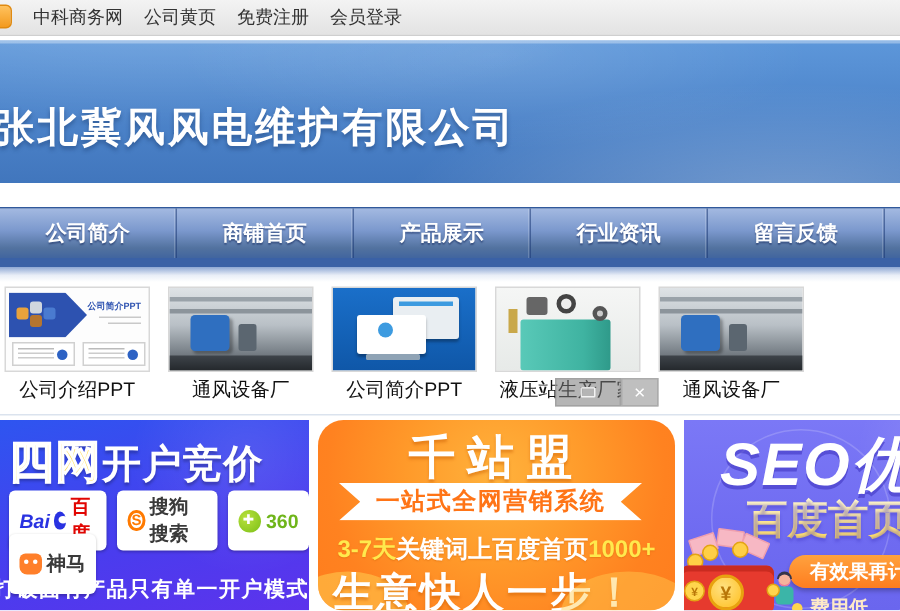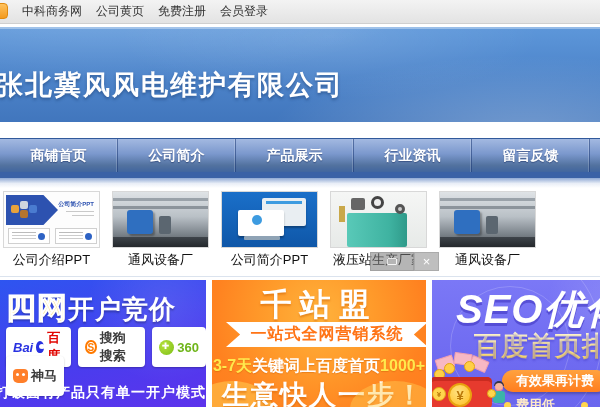--- a/index.html
+++ b/index.html
@@ -118,22 +118,22 @@
   .qh-ico::after { content:"✚"; position:absolute; left:2.5px; top:1px; font-size:9px; color:#fff; }
   .qh-txt { color:#6fb51a; font-weight:900; }
   .sm-ico { width:15px; height:14px; background:#ff7f2a; border-radius:4px 4px 5px 5px; position:relative; }
   .sm-ico::after { content:""; position:absolute; left:3px; top:4px; width:3px; height:3px; border-radius:50%;
     background:#fff; box-shadow:6px 0 0 #fff; }
   .sm-txt { color:#3a3a3a; }
   .ad1 .foot { position:absolute; left:-4px; top:104px; width:210px; color:#fff; font-size:14px;
     font-weight:bold; white-space:nowrap; letter-spacing:1px; }
 
   
-  .ad2 { width:214px; background:
-      radial-gradient(circle at 50% 28%, #ffb23c 0%, #ff9a2a 40%, #ff8220 75%, #ff7d1d 100%); }
+  .ad2 { width:238px; background:
+      radial-gradient(circle at 50% 28%, #ffb23c 0%, #ff9a2a 40%, #ff8220 75%, #ff7d1d 100%); border-radius: 17px; }
   .ad2::before { content:""; position:absolute; left:-20px; bottom:-26px; width:80px; height:52px;
     border-radius:50%; background:rgba(255,205,80,.55); }
   .ad2::after { content:""; position:absolute; right:-14px; bottom:-30px; width:90px; height:56px;
     border-radius:50%; background:rgba(255,205,80,.45); }
   .ad2 .t { position:absolute; top:4px; width:100%; text-align:center; color:#fff; font-size:31px;
     font-weight:900; letter-spacing:8px; text-shadow:0 2px 2px rgba(200,90,0,.45); }
   .ad2 .ribbon { position:absolute; top:42px; left:14px; width:202px; height:25px; background:#fff;
     clip-path:polygon(0 0, 7% 50%, 0 100%, 100% 100%, 93% 50%, 100% 0);
     display:flex; align-items:center; justify-content:center;
     color:#ff7416; font-size:16px; font-weight:900; letter-spacing:1px; }
@@ -195,22 +195,22 @@
     <a>公司黄页</a>
     <a>免费注册</a>
     <a>会员登录</a>
   </div>
 
   <div class="header">
     <div class="company">张北冀风风电维护有限公司</div>
   </div>
 
   <div class="nav">
+    <div class="nav-item">公司简介</div>
     <div class="nav-item">商铺首页</div>
-    <div class="nav-item">公司简介</div>
     <div class="nav-item">产品展示</div>
     <div class="nav-item">行业资讯</div>
     <div class="nav-item">留言反馈</div>
   </div>
   <div class="nav-strip"></div>
   <div class="nav-fade"></div>
 
   <div class="carousel">
 
     <div class="citem">

